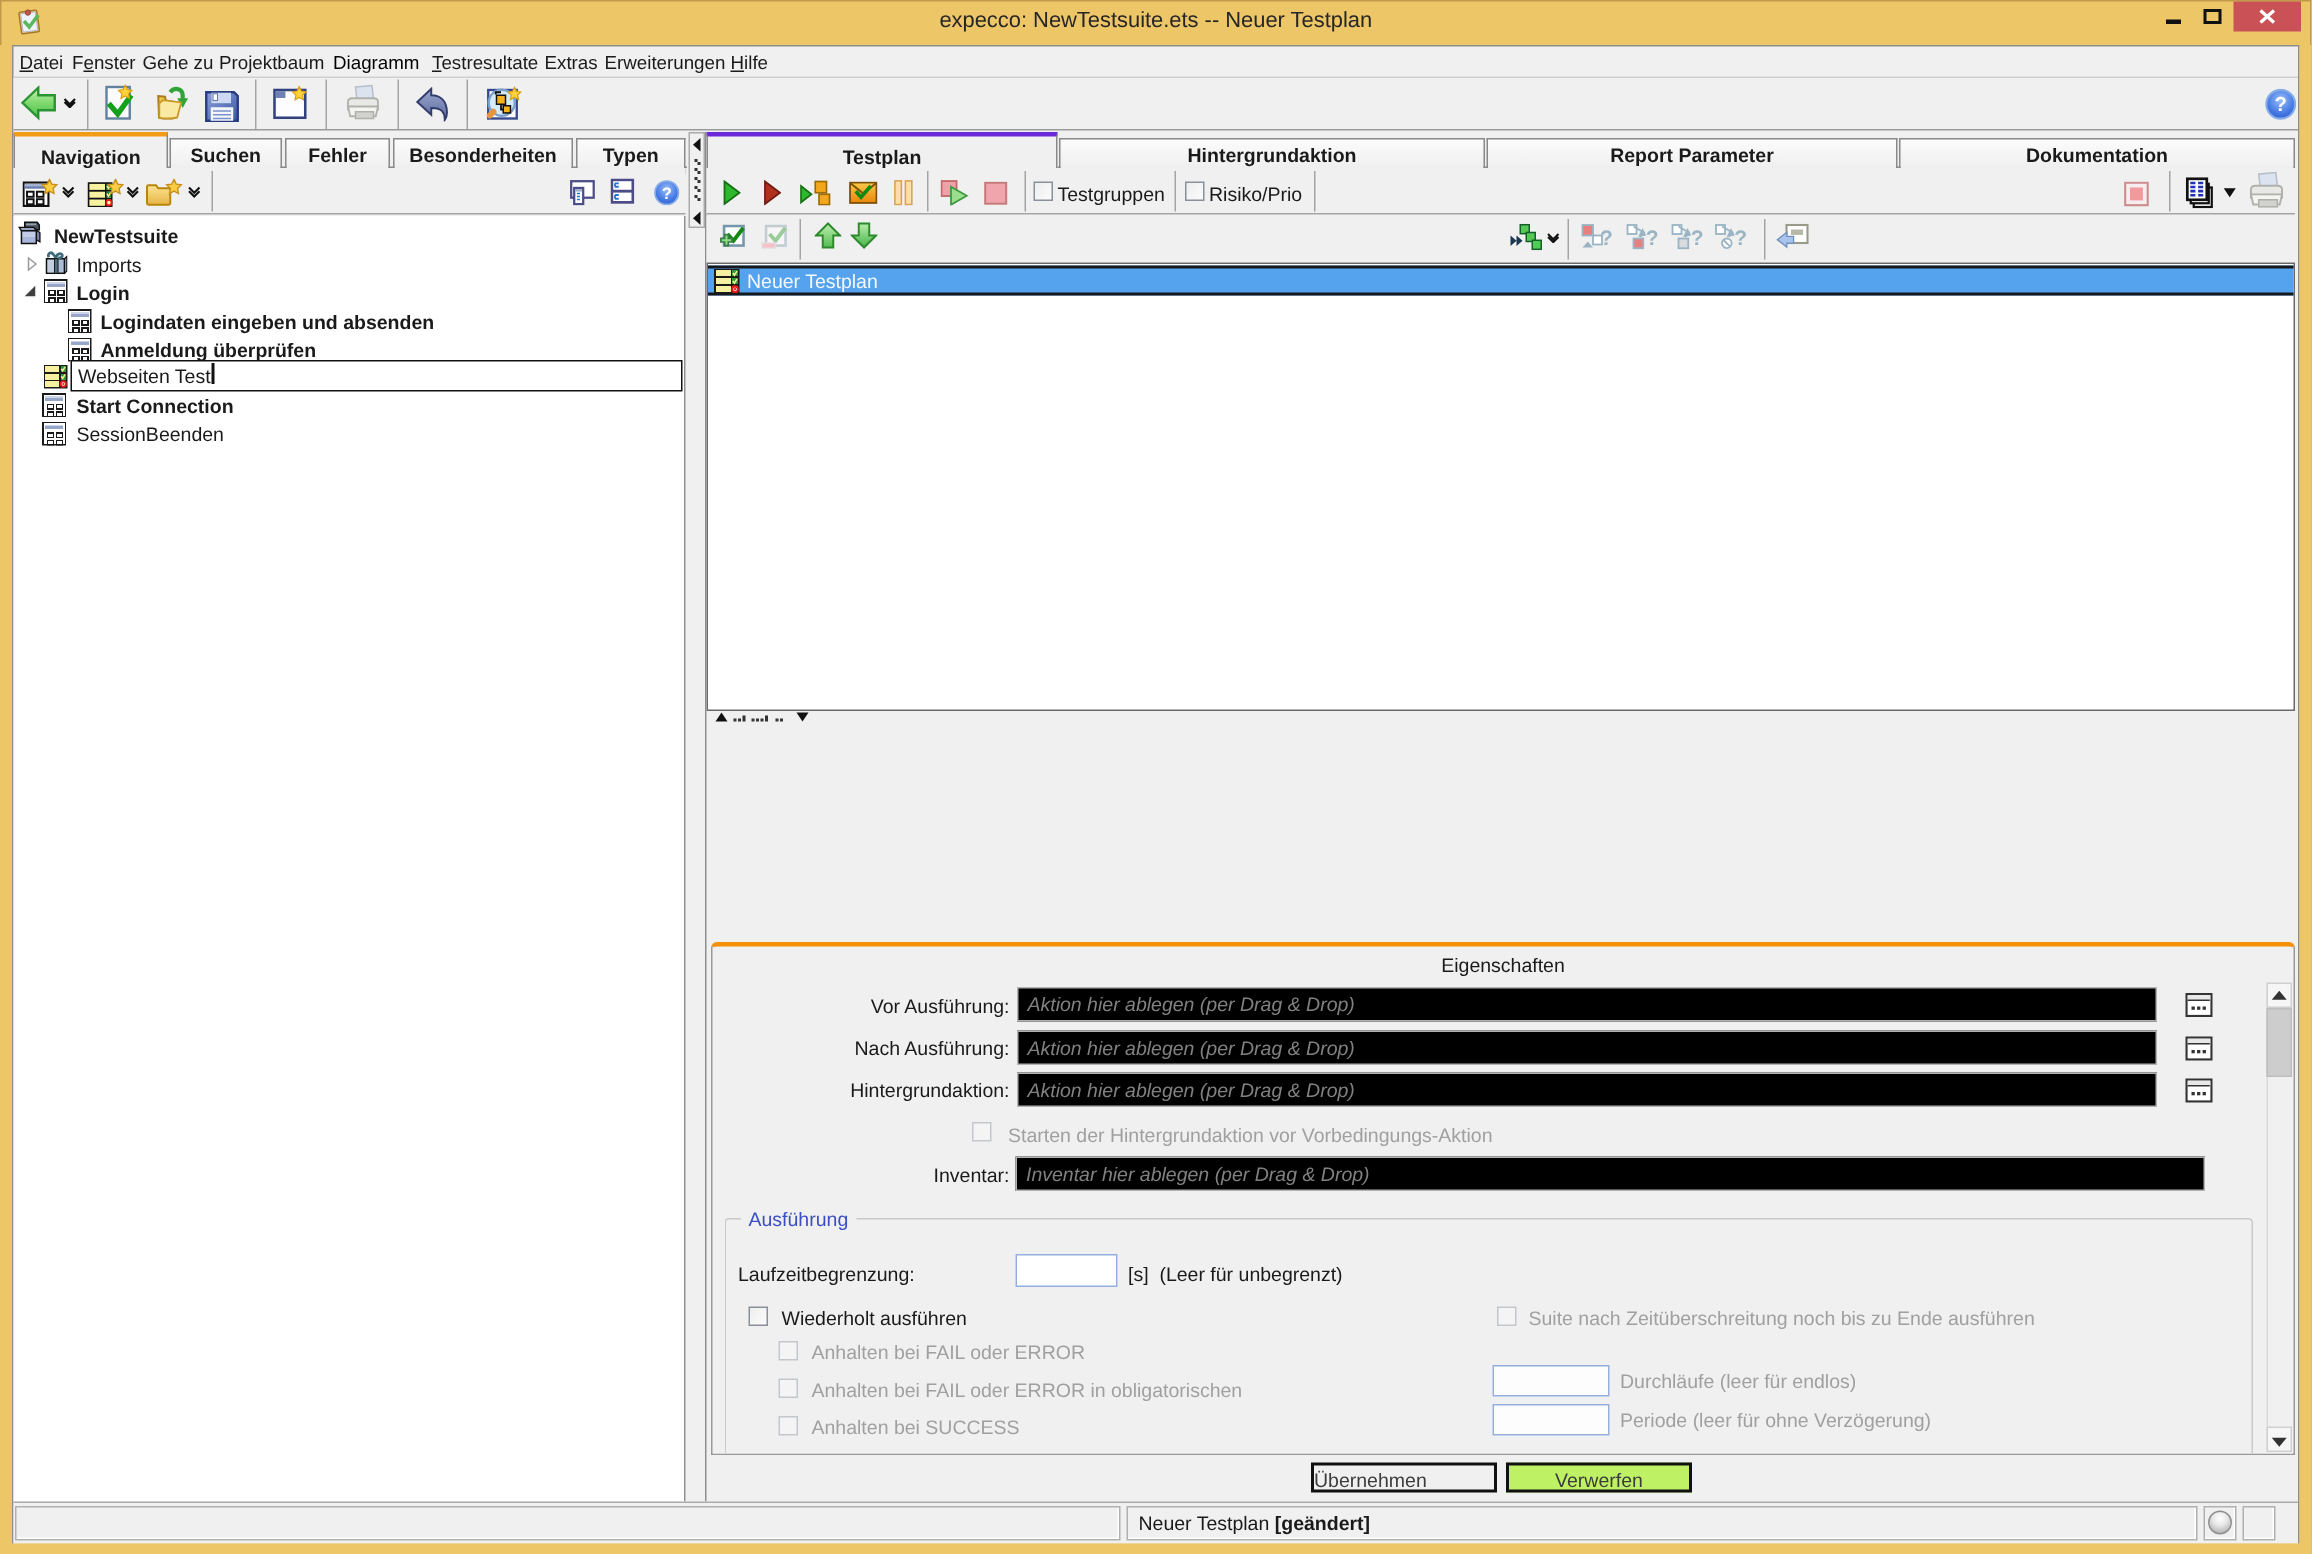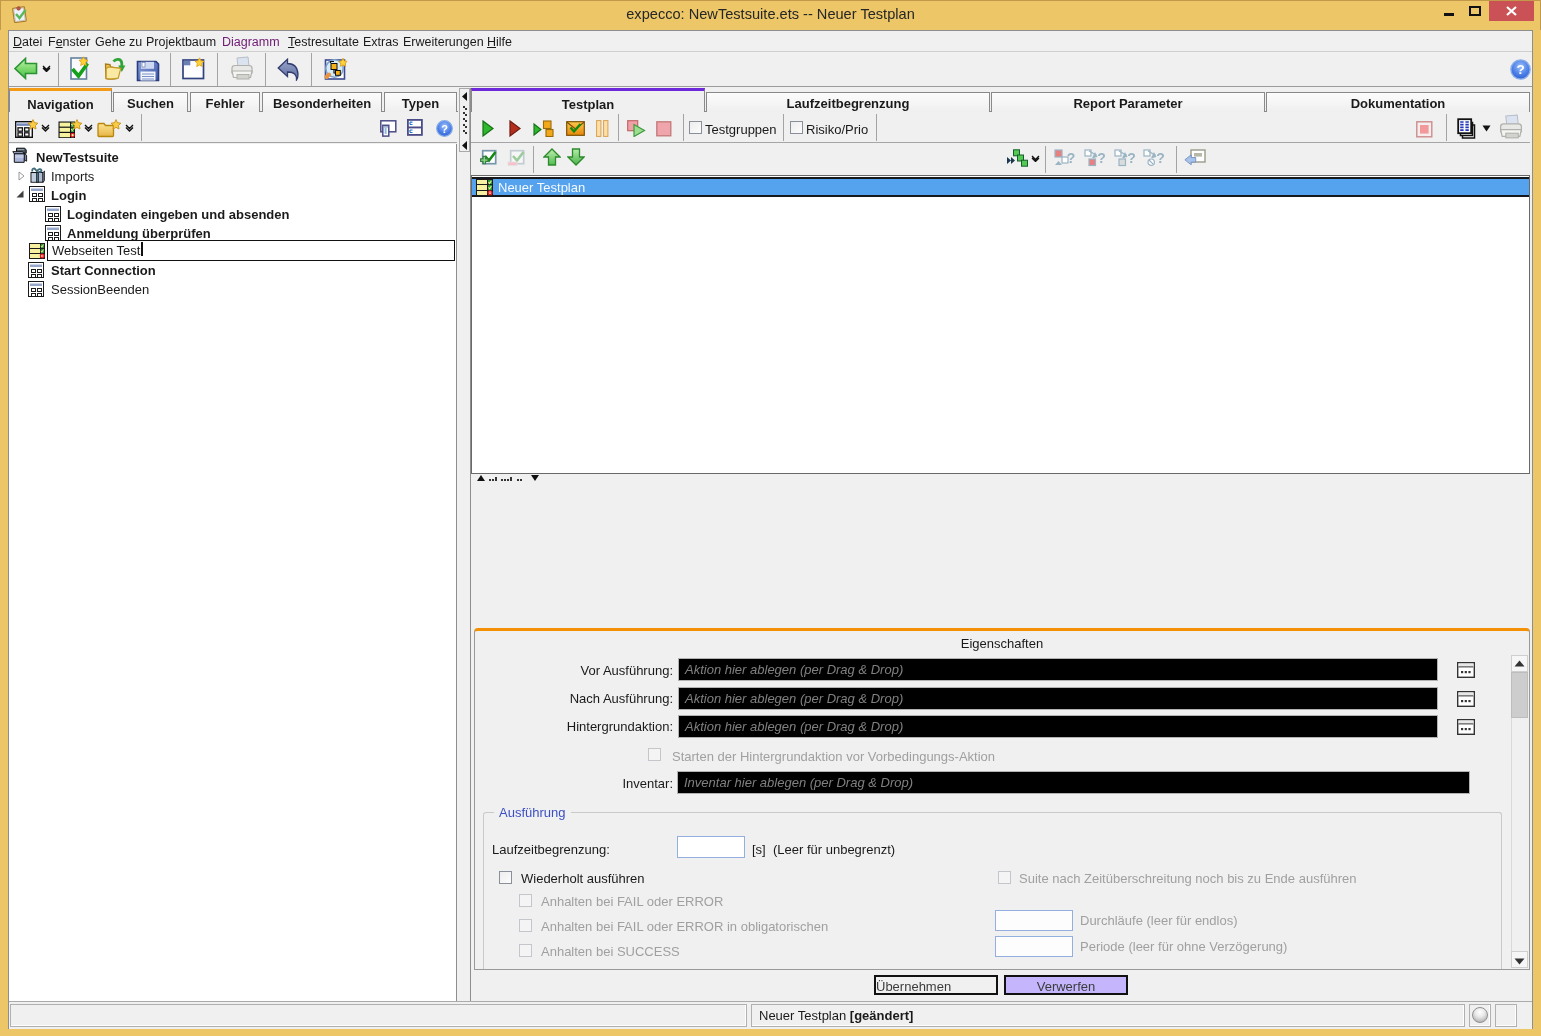--- a/index.html
+++ b/index.html
@@ -4,21 +4,21 @@
 <style>
 * { margin:0; padding:0; box-sizing:border-box; }
 html,body { width:1541px; height:1036px; overflow:hidden; }
 body { position:relative; background:#ecc667; font-family:"Liberation Sans",sans-serif; font-size:13px; color:#1a1a1a; box-shadow:inset 0 0 0 1px #c2984a; }
 .abs { position:absolute; }
 
 #titletext { left:0; top:6px; width:1541px; text-align:center; font-size:14.6px; color:#262626; }
 #client { left:8px; top:30px; width:1525px; height:999px; background:#f0f0f0; border:1px solid #8e8e8e; border-bottom:none; }
 
 .menuitem { top:35px; font-size:12.5px; }
-.gray { color:#701a75; }
+.gray { color:#000000; }
 
 .vsep { width:1px; background:#a3a3a3; }
 
 .tab { height:24px; background:linear-gradient(#fcfcfc,#ececec); border:1px solid #898989; border-bottom:none; top:92px; text-align:center; font-size:13px; padding-top:3px;font-weight:bold; }
 .tabact { top:88px; height:24px; border-bottom:none; padding-top:6px; border-top:none; background:#f0f0f0; }
 .tborder { background:#898989; height:1px; top:111px; }
 
 .cb { width:13px; height:13px; background:linear-gradient(135deg,#ededed,#fcfcfc); border:1px solid #8a9099; }
 .cbd { width:13px; height:13px; background:#f4f4f4; border:1px solid #c3c6ca; }
 .graytext { color:#a0a0a0; }
@@ -404,21 +404,21 @@
     <rect x="3" y="34" width="2" height="2"></rect>
       <rect x="5" y="36" width="2" height="2"></rect>
     <rect x="3" y="40" width="2" height="2"></rect>
       <rect x="5" y="42" width="2" height="2"></rect>
   </g>
 </svg>
 <div class="abs" style="left:470px;top:88px;width:1px;height:913px;background:#8e8e8e"></div>
 
 <div class="abs tborder" style="left:471px;width:1059px"></div>
 <div class="abs tab tabact" style="left:471px;width:234px;border-top:3px solid #6d28d9">Testplan</div>
-<div class="abs tab" style="left:706px;width:284px">Laufzeitbegrenzung</div>
+<div class="abs tab" style="left:706px;width:284px">Hintergrundaktion</div>
 <div class="abs tab" style="left:991px;width:274px">Report Parameter</div>
 <div class="abs tab" style="left:1266px;width:264px">Dokumentation</div>
 
 <div class="abs" style="left:471px;top:112px;width:1059px;height:31px;border-bottom:1px solid #a5a5a5;background:#f0f0f0"></div>
 <div class="abs vsep" style="left:618px;top:114px;height:27px"></div>
 <div class="abs vsep" style="left:683px;top:114px;height:27px"></div>
 <div class="abs vsep" style="left:783px;top:114px;height:27px"></div>
 <div class="abs vsep" style="left:876px;top:114px;height:27px"></div>
 <div class="abs vsep" style="left:1446px;top:114px;height:27px"></div>
 <div class="abs cb" style="left:689px;top:121px"></div>
@@ -682,21 +682,21 @@
 <svg class="abs" style="left:1514px;top:660px" width="11" height="7">
     <path d="M5.5 0.5 L10.5 6.5 L0.5 6.5 Z" fill="#333"></path>
   </svg>
 <div class="abs" style="left:1511px;top:672px;width:17px;height:46px;background:#cdcdcd;border:1px solid #bdbdbd"></div>
 <div class="abs" style="left:1511px;top:951px;width:17px;height:17px;background:#f6f6f6;border:1px solid #cfcfcf"></div>
 <svg class="abs" style="left:1514px;top:958px" width="11" height="7">
     <path d="M0.5 0.5 L10.5 0.5 L5.5 6.5 Z" fill="#333"></path>
   </svg>
 
 <div class="abs" style="left:874px;top:975px;width:124px;height:20px;border:2px solid #111;background:#f0f0f0;padding-top:2px;font-size:13px;color:#3c3c3c">Übernehmen</div>
-<div class="abs" style="left:1004px;top:975px;width:124px;height:20px;border:2px solid #111;background:#c4b5fd;text-align:center;padding-top:2px;font-size:13px;color:#3c3c3c">Verwerfen</div>
+<div class="abs" style="left:1004px;top:975px;width:124px;height:20px;border:2px solid #111;background:#bef264;text-align:center;padding-top:2px;font-size:13px;color:#3c3c3c">Verwerfen</div>
 
 <div class="abs" style="left:9px;top:1001px;width:1523px;height:28px;background:#f0f0f0;border-top:1px solid #ababab"></div>
 <div class="abs" style="left:10px;top:1004px;width:737px;height:23px;border:1px solid #b0b0b0;box-shadow:inset -1px -1px 0 #fff"></div>
 <div class="abs" style="left:751px;top:1004px;width:714px;height:23px;border:1px solid #b0b0b0;box-shadow:inset -1px -1px 0 #fff"></div>
 <div class="abs" style="left:759px;top:1008px;font-size:13px">Neuer Testplan <b>[geändert]</b></div>
 <div class="abs" style="left:1469px;top:1004px;width:22px;height:23px;border:1px solid #b0b0b0;box-shadow:inset -1px -1px 0 #fff"></div>
 <div class="abs" style="left:1471.5px;top:1007px;width:16px;height:16px;border-radius:50%;background:radial-gradient(circle at 50% 30%,#ffffff 0%,#e8e8e8 40%,#9f9f9f 100%);border:1px solid #909090"></div>
 <div class="abs" style="left:1495px;top:1004px;width:22px;height:23px;border:1px solid #b0b0b0;box-shadow:inset -1px -1px 0 #fff"></div>
 
 <div class="abs" style="left:0;top:1029px;width:1541px;height:7px;background:#ecc667"></div>

